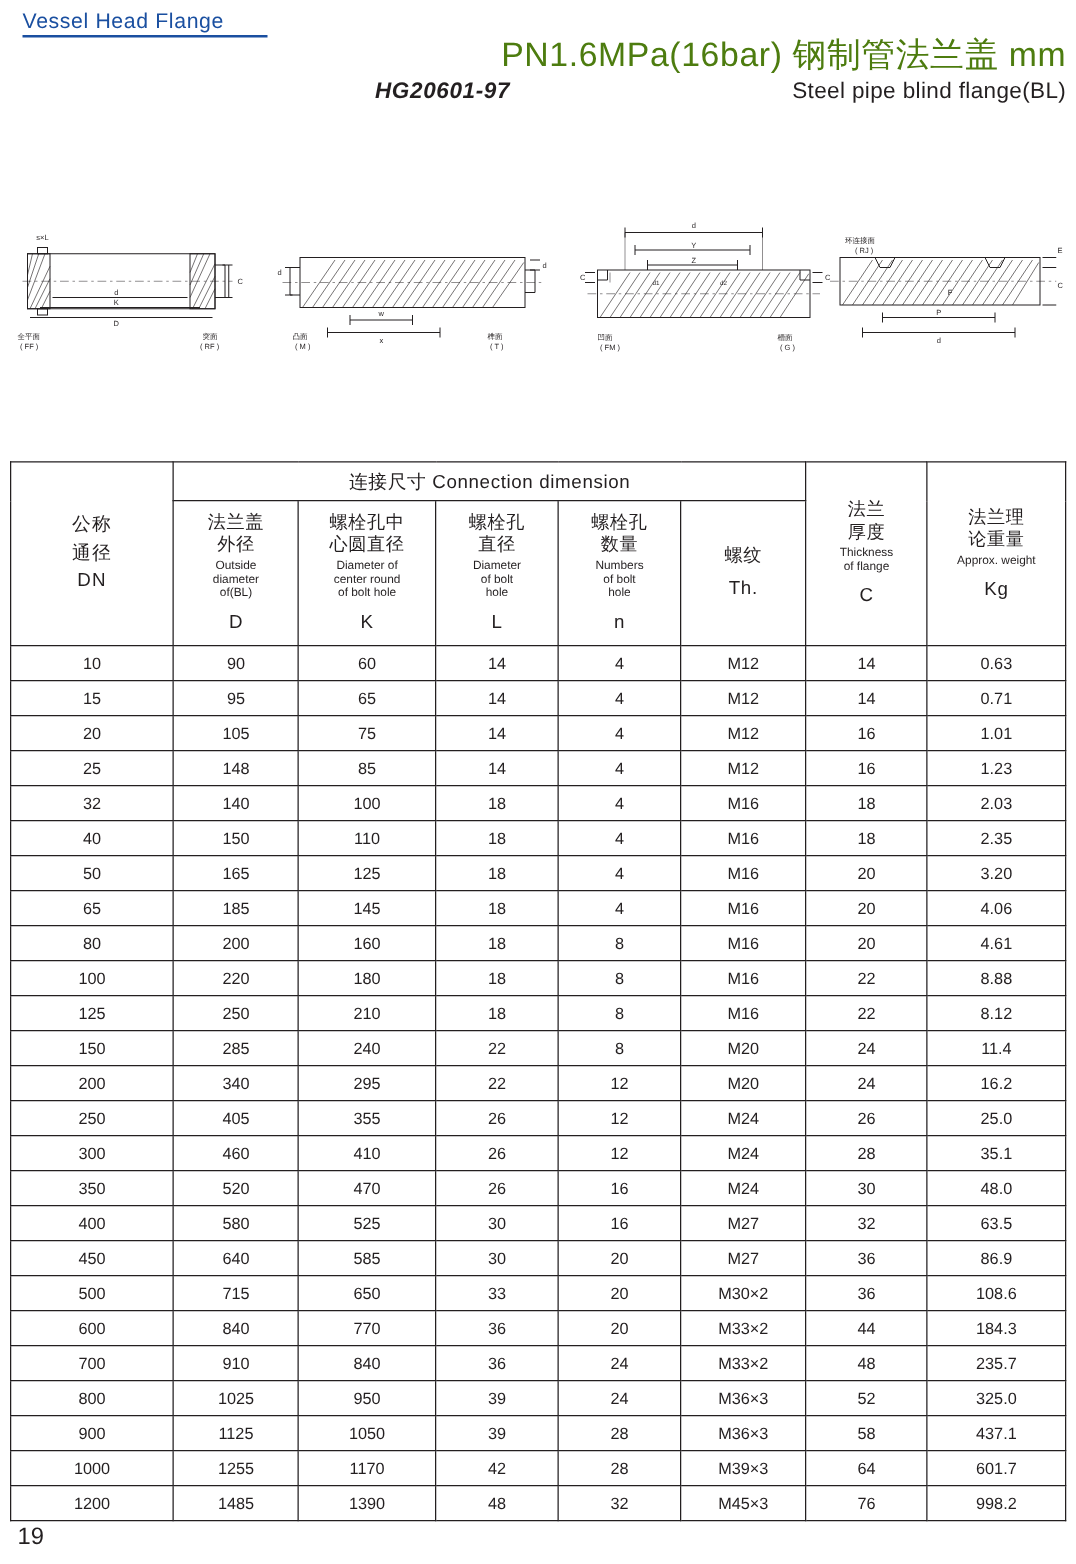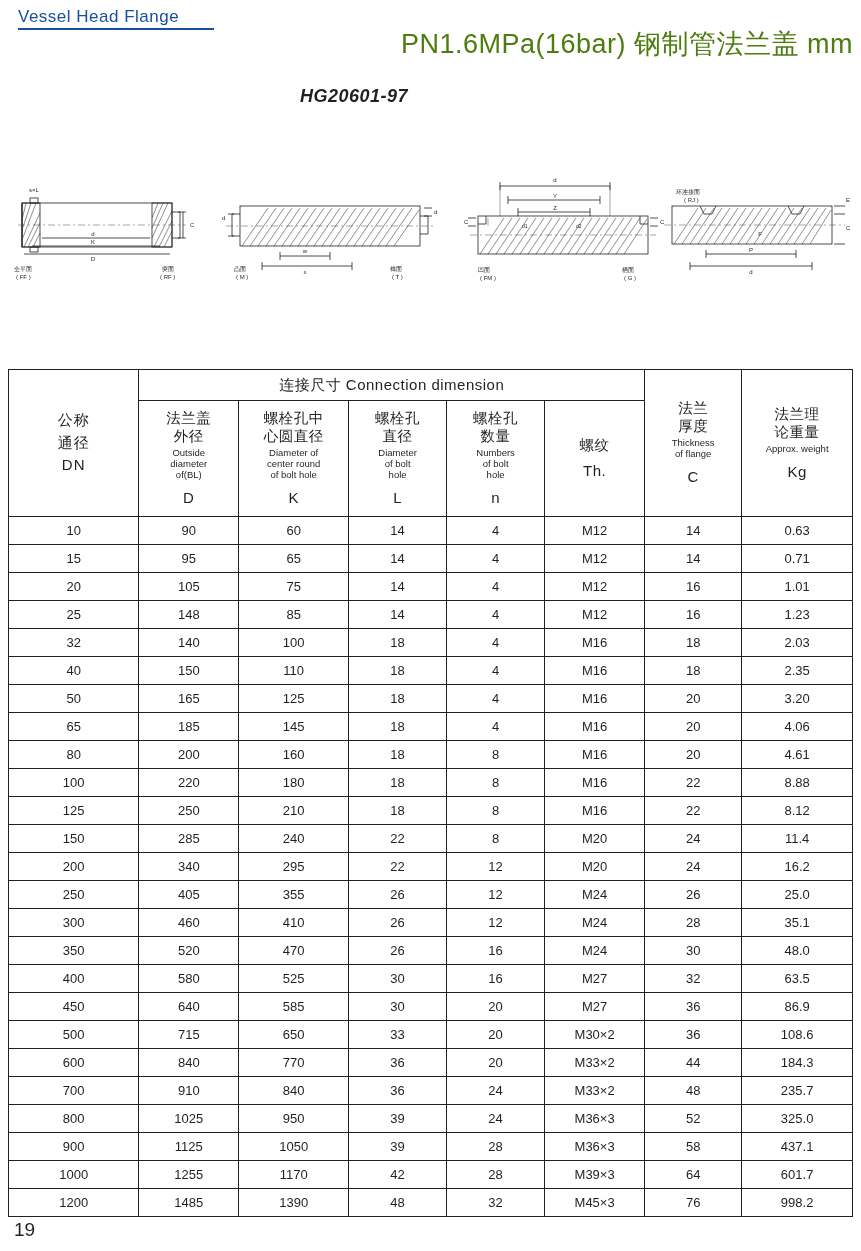--- a/index.html
+++ b/index.html
@@ -57,21 +57,21 @@
     top: 26px;
     text-align: right;
   }
   .title-cn {
     font-size: 27px;
     letter-spacing: 0.5px;
     color: #4d7c0f;
     white-space: nowrap;
   }
   .title-row2 {
-    margin-top: 24px;
+    margin-top: 0;
     display: flex;
     justify-content: space-between;
     align-items: baseline;
   }
   .title-std {
     font-size: 18px;
     font-style: italic;
     font-weight: bold;
     color: #231f20;
     letter-spacing: 0.5px;
@@ -157,20 +157,21 @@
       <span>Vessel Head</span>
       <span class="b">Flange</span>
     </div>
     <div class="logo-rule"></div>
   </div>
 
   <div class="title-block">
     <div class="title-cn">PN1.6MPa(16bar) 钢制管法兰盖  mm</div>
     <div class="title-row2">
       <div class="title-std">HG20601-97</div>
+      <div class="title-en">Steel pipe blind flange(BL)</div>
     </div>
   </div>
 </div>
 
 <div class="diagram-strip">
   <svg width="861" height="175" viewBox="0 0 861 175">
     <g stroke="#231f20" fill="none" stroke-width="0.8" font-family="Liberation Sans, sans-serif" font-size="6">
 
       <g>
 

